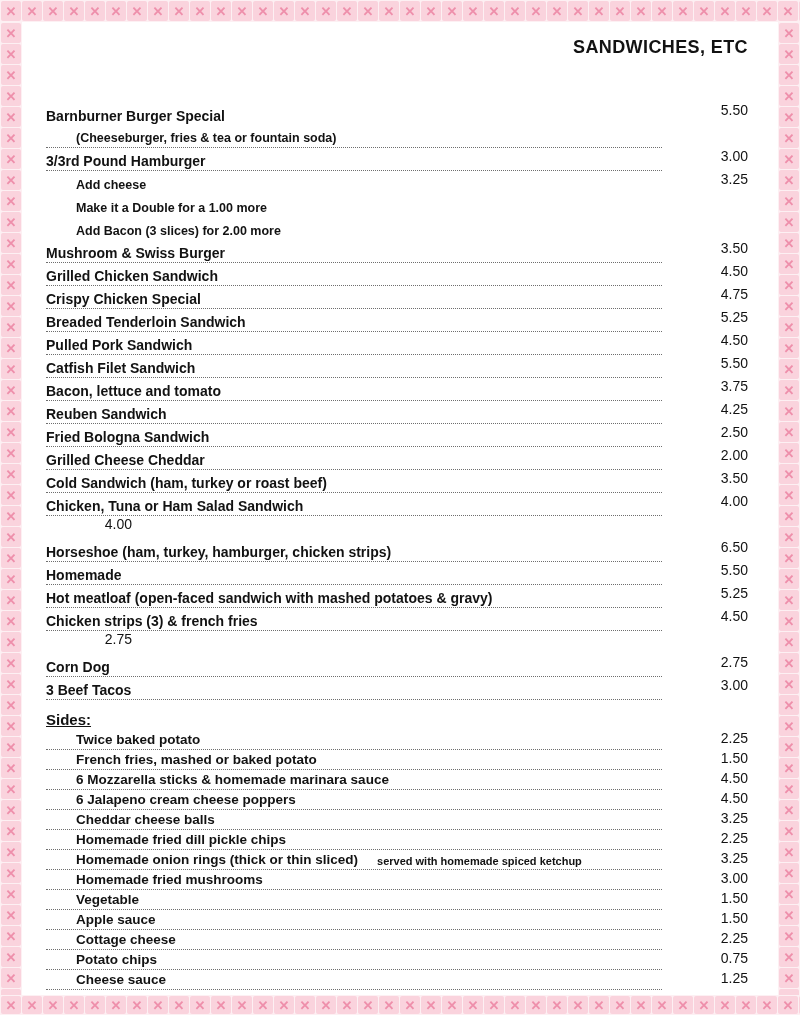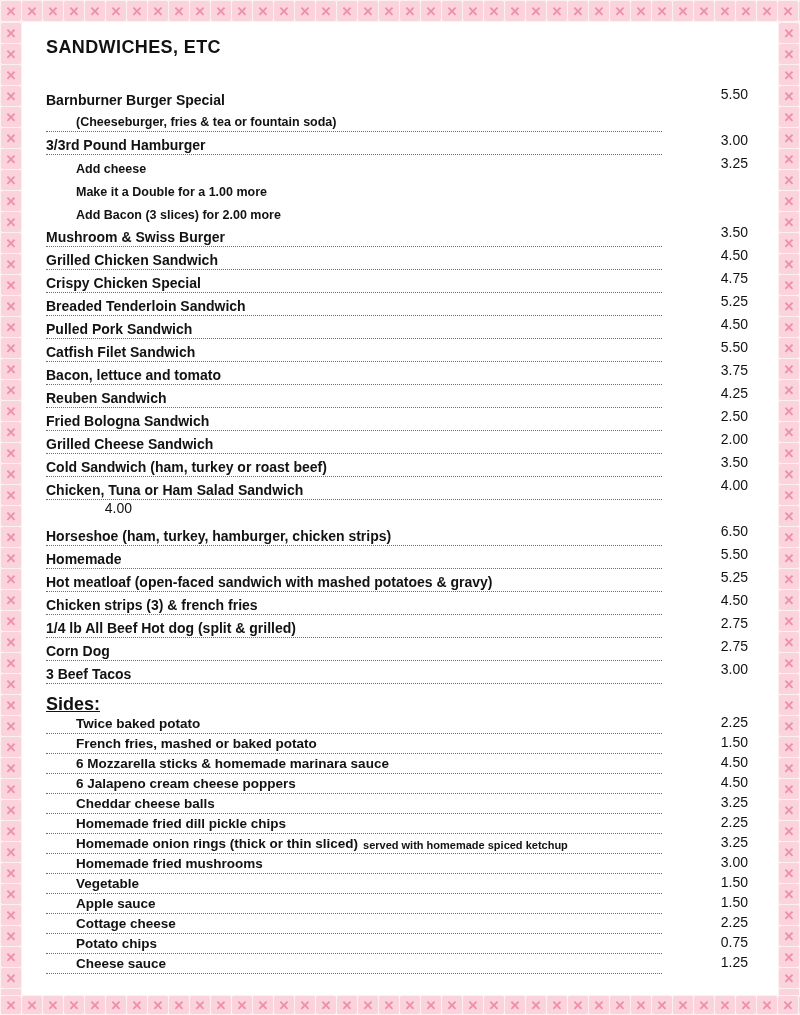--- a/index.html
+++ b/index.html
@@ -30,40 +30,40 @@
   .border-strip.left .tile, .border-strip.right .tile { width:100%; }
   .border-strip.top .tile, .border-strip.bottom .tile { height:100%; }
 
   
   .content {
     position:absolute; top:22px; left:22px; right:22px; bottom:20px;
     background:#fff;
     padding:14px 30px 4px 24px;
   }
   h1.title {
-    text-align:left;
+    text-align:right;
     font-size:18px; font-weight:bold;
     letter-spacing:0.4px;
-    margin-bottom:28px;
+    margin-bottom:44px;
     height:22px; line-height:22px;
   }
   .row { display:flex; height:23px; }
   .row-left { flex:1 1 auto; display:flex; align-items:flex-end; height:100%; min-width:0; }
   .row.lined .row-left { border-bottom:1px dotted #6e6e6e; }
   .row-name { font-weight:bold; font-size:14px; line-height:1.25; white-space:nowrap; }
   .row.sm .row-name { font-size:12.5px; }
   .row.indent1 .row-name { padding-left:30px; }
-  .row-note { font-weight:bold; font-size:11px; padding-left:5px; line-height:1.4; white-space:nowrap; }
+  .row-note { font-weight:bold; font-size:11px; padding-left:19px; line-height:1.4; white-space:nowrap; }
   .row-price {
     flex:0 0 86px; width:86px; text-align:right;
     font-weight:normal; font-size:14px; line-height:1.25;
   }
   .sides-heading {
     margin-top:10px;
-    font-size:18px; font-weight:bold;
+    font-size:15px; font-weight:bold;
     text-decoration:underline;
     height:20px; line-height:20px;
   }
   .sides .row { height:20px; }
   .sides .row-name { font-size:13.5px;margin-top:8px; }
 </style>
 </head>
 <body>
 
 <div class="border-strip top">
@@ -335,21 +335,21 @@
         <div class="row-price">4.25</div>
       </div>
       <div class="row lined">
         <div class="row-left">
           <span class="row-name">Fried Bologna Sandwich</span>
         </div>
         <div class="row-price">2.50</div>
       </div>
       <div class="row lined">
         <div class="row-left">
-          <span class="row-name">Grilled Cheese Sandwich</span>
+          <span class="row-name">Grilled Cheese Cheddar</span>
         </div>
         <div class="row-price">2.00</div>
       </div>
       <div class="row lined">
         <div class="row-left">
           <span class="row-name">Cold Sandwich (ham, turkey or roast beef)</span>
         </div>
         <div class="row-price">3.50</div>
       </div>
       <div class="row lined">
@@ -379,23 +379,20 @@
         </div>
         <div class="row-price">5.25</div>
       </div>
       <div class="row lined">
         <div class="row-left">
           <span class="row-name">Chicken strips (3) &amp; french fries</span>
         </div>
         <div class="row-price">4.50</div>
       </div>
       <div class="row lined">
-        <div class="row-left">
-          <span class="row-name">1/4 lb All Beef Hot dog (split &amp; grilled)</span>
-        </div>
         <div class="row-price">2.75</div>
       </div>
       <div class="row lined">
         <div class="row-left">
           <span class="row-name">Corn Dog</span>
         </div>
         <div class="row-price">2.75</div>
       </div>
       <div class="row lined">
         <div class="row-left">

